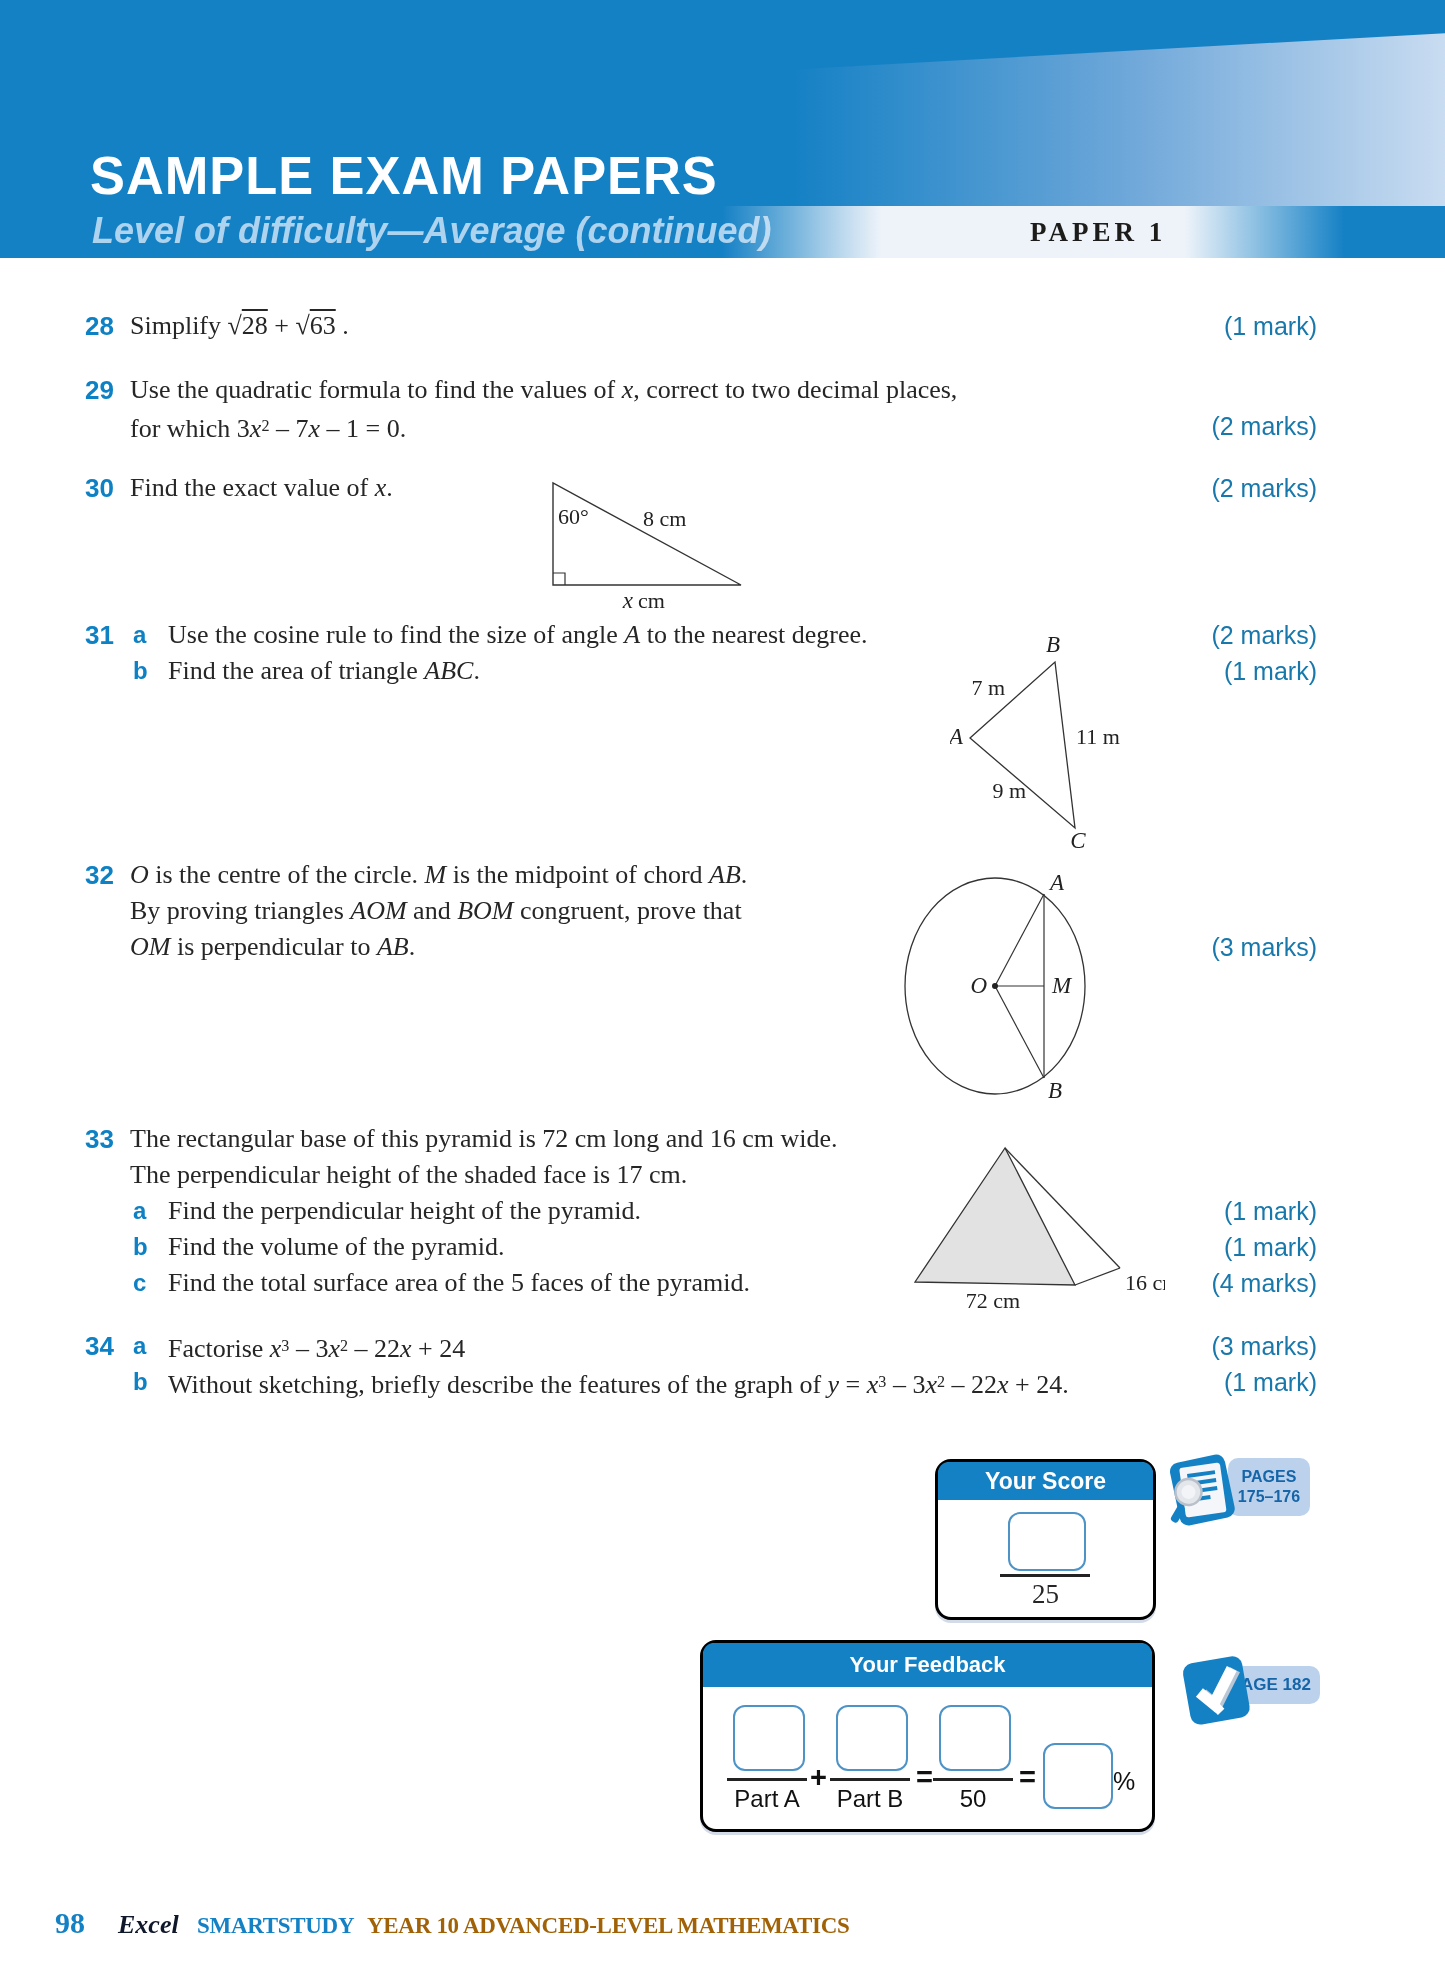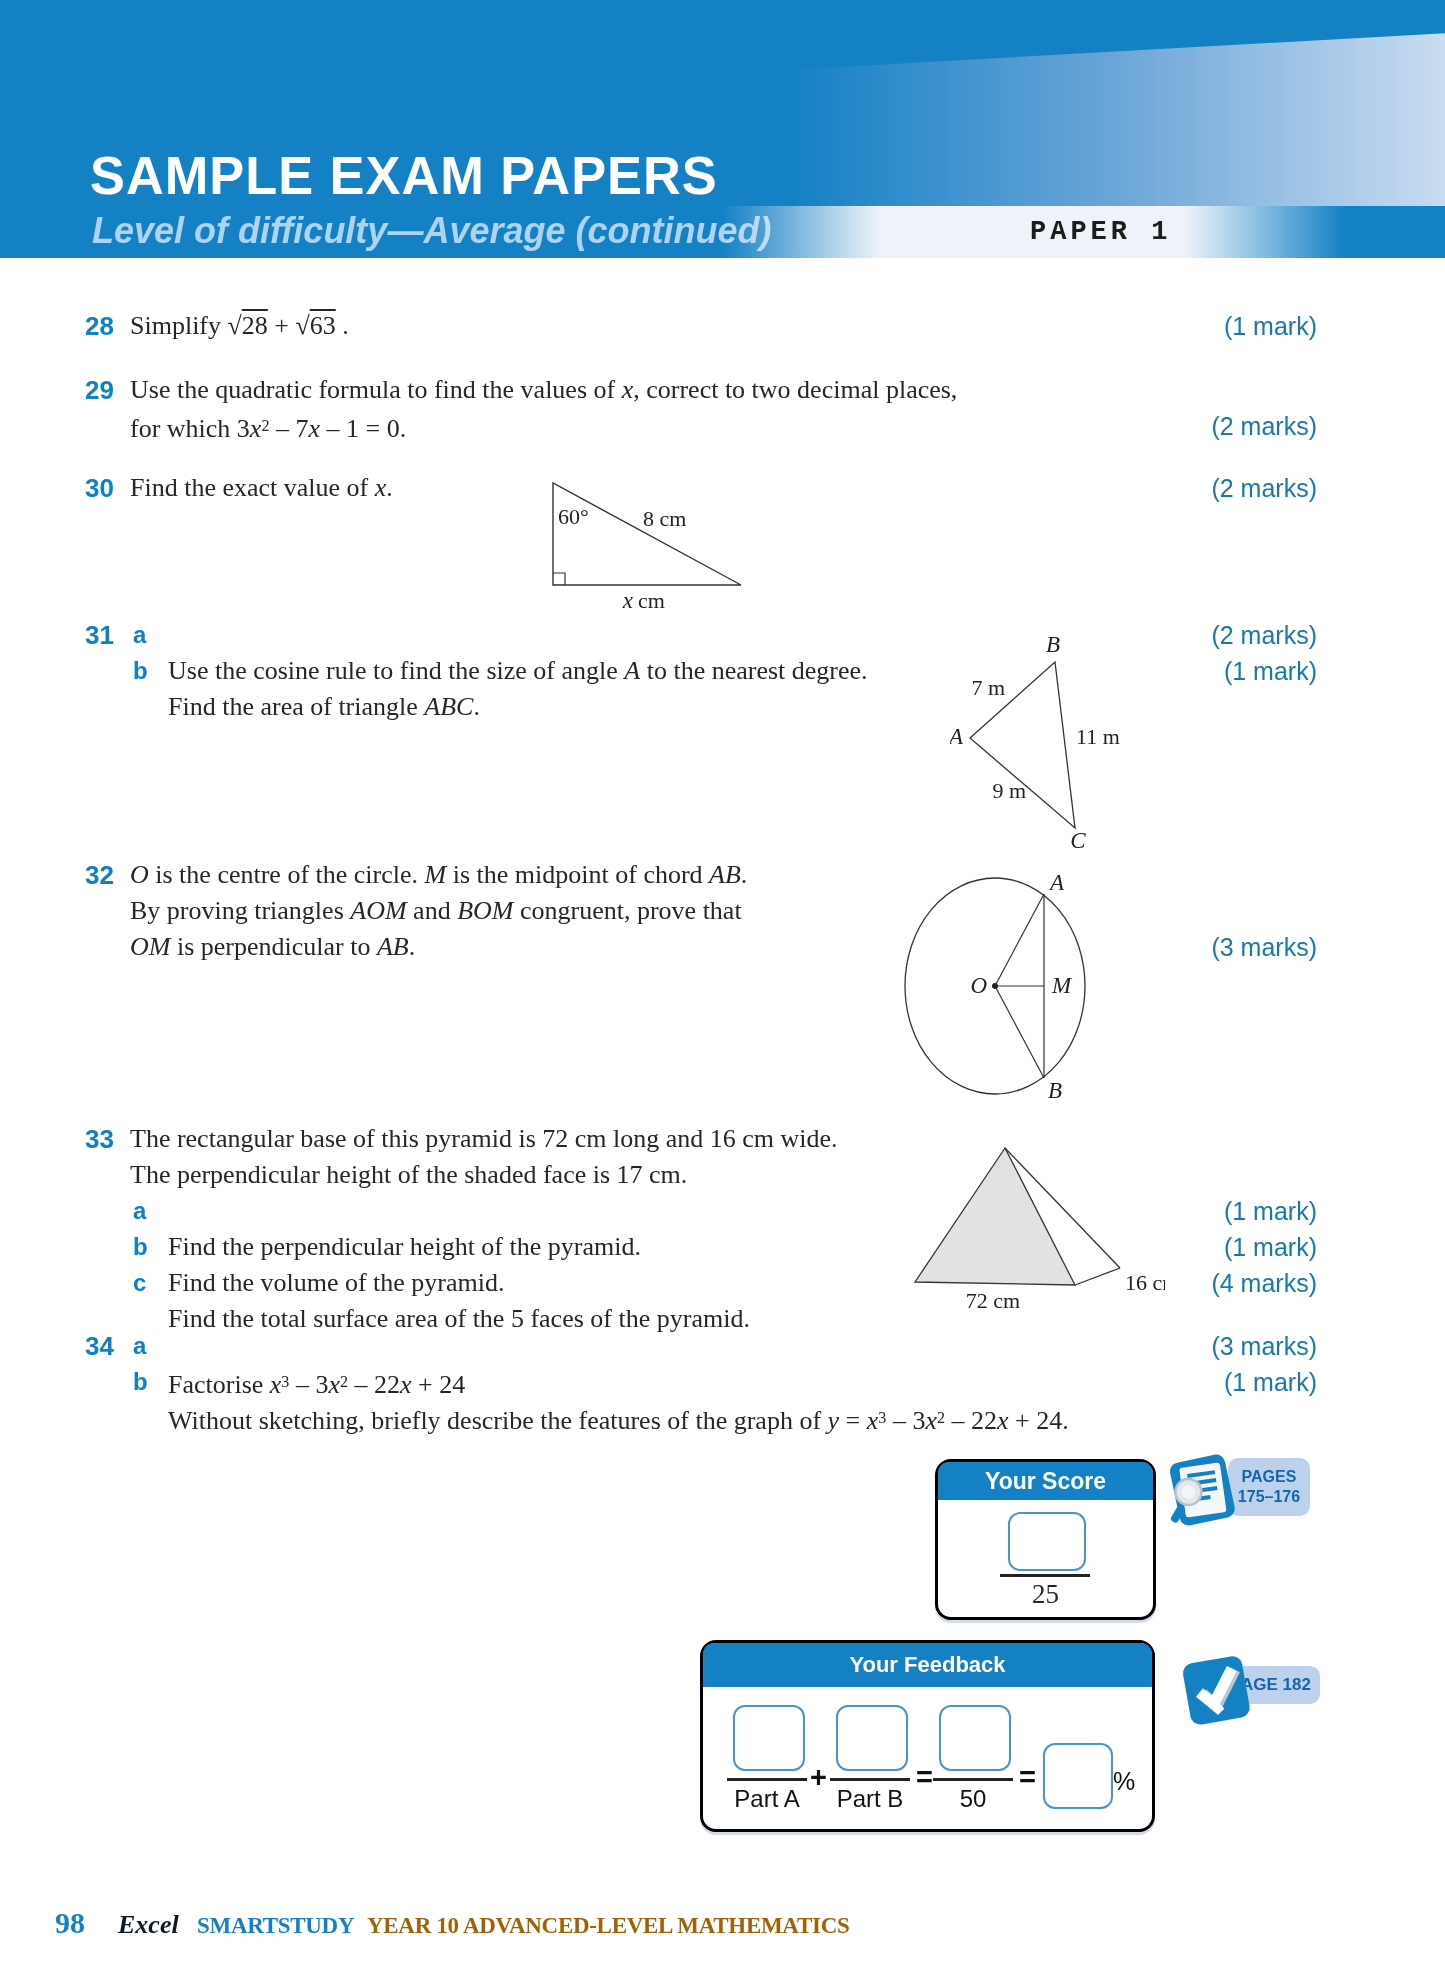--- a/index.html
+++ b/index.html
@@ -10,29 +10,29 @@
        background:linear-gradient(90deg,#1581c5 0%,#1581c5 55%,#6ea7d9 78%,#c9dcf1 100%);}
   .hdr-wedge{position:absolute;left:0;top:0;width:100%;height:95px;background:#1581c5;
        -webkit-clip-path:polygon(0 0,100% 0,100% 35%,23% 100%,0 100%);
        clip-path:polygon(0 0,100% 0,100% 35%,23% 100%,0 100%);}
   .hdr-title{position:absolute;left:90px;top:144px;margin:0;font-family:"Liberation Sans","DejaVu Sans",sans-serif;
        font-size:54px;font-weight:700;color:#fff;letter-spacing:1px;transform:scaleX(.97);transform-origin:left;}
   .hdr-sub{position:absolute;left:92px;top:210px;font-family:"Liberation Sans","DejaVu Sans",sans-serif;
        font-size:36px;font-weight:700;font-style:italic;color:#aed3ef;}
   .paper-strip{position:absolute;left:0;top:206px;width:1445px;height:52px;
        background:linear-gradient(90deg,rgba(238,243,250,0) 50%,#eef3fa 61%,#eef3fa 82%,#1581c5 93%,#1581c5 100%);}
-  .paper-label{position:absolute;left:1030px;top:11px;font-family:Liberation Mono, monospace;
+  .paper-label{position:absolute;left:1030px;top:11px;font-family:Liberation Serif, serif;
        font-size:27px;font-weight:700;letter-spacing:4px;color:#1c1c1a;}
   
   .qnum{position:absolute;left:85px;width:42px;font-family:"Liberation Sans","DejaVu Sans",sans-serif;
         font-size:26px;font-weight:700;color:#0e81c4;line-height:34px;}
   .qletter{position:absolute;left:133px;width:26px;font-family:"Liberation Sans","DejaVu Sans",sans-serif;
         font-size:24px;font-weight:700;color:#0e81c4;line-height:34px;}
   .qtext{position:absolute;left:130px;font-size:26px;line-height:34px;white-space:nowrap;color:#262626;}
-  .qtext.ind{left:168px;margin-top:36px;}
+  .qtext.ind{left:168px;}
   .qtext sup{font-size:.62em;vertical-align:6px;}
   .ovl{text-decoration:overline;}
   .marks{position:absolute;right:128px;font-family:"Liberation Sans","DejaVu Sans",sans-serif;
         font-size:25px;line-height:34px;color:#1878ab;white-space:nowrap;}
   
   svg text{font-family:"Liberation Serif","DejaVu Serif",serif;font-size:22px;fill:#222;}
   svg text.var{font-style:italic;font-size:23px;}
   .diagram{position:absolute;}
   
   .panel{position:absolute;background:#fff;border:3px solid #000000;border-radius:16px;

